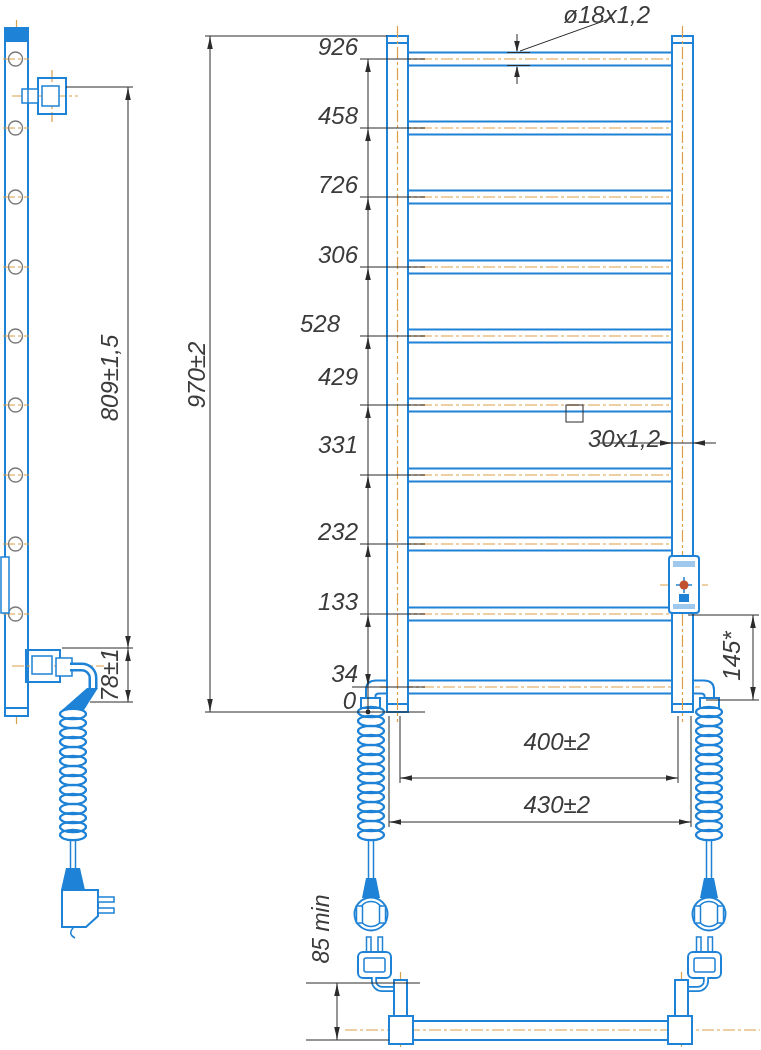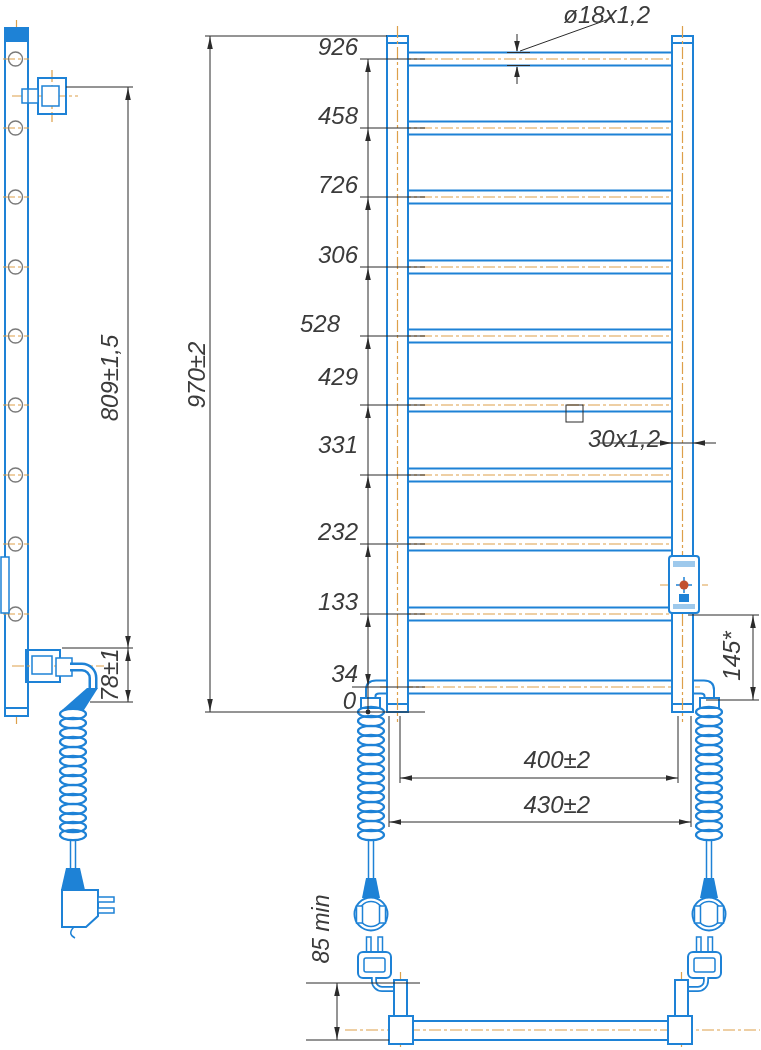--- a/index.html
+++ b/index.html
@@ -339,16 +339,16 @@
 <span class="lbl rgt" style="right:403px;top:589px;">133</span>
 <span class="lbl rgt" style="right:403px;top:661px;">34</span>
 <span class="lbl rgt" style="right:405px;top:688px;">0</span>
 
 <span class="lbl rot" style="left:152px;top:362px;width:90px;">970±2</span>
 <span class="lbl rot" style="left:58px;top:365px;width:104px;">809±1,5</span>
 <span class="lbl rot" style="left:78px;top:662px;width:64px;">78±1</span>
 <span class="lbl rot" style="left:702px;top:643px;width:60px;">145*</span>
 <span class="lbl rot" style="left:280px;top:916px;width:82px;font-size:23px;">85 min</span>
 
-<span class="lbl ctr" style="left:488px;top:747px;width:102px;">400±2</span>
+<span class="lbl ctr" style="left:488px;top:729px;width:102px;">400±2</span>
 <span class="lbl ctr" style="left:488px;top:792px;width:102px;">430±2</span>
 
 </div>
 
 </body></html>

